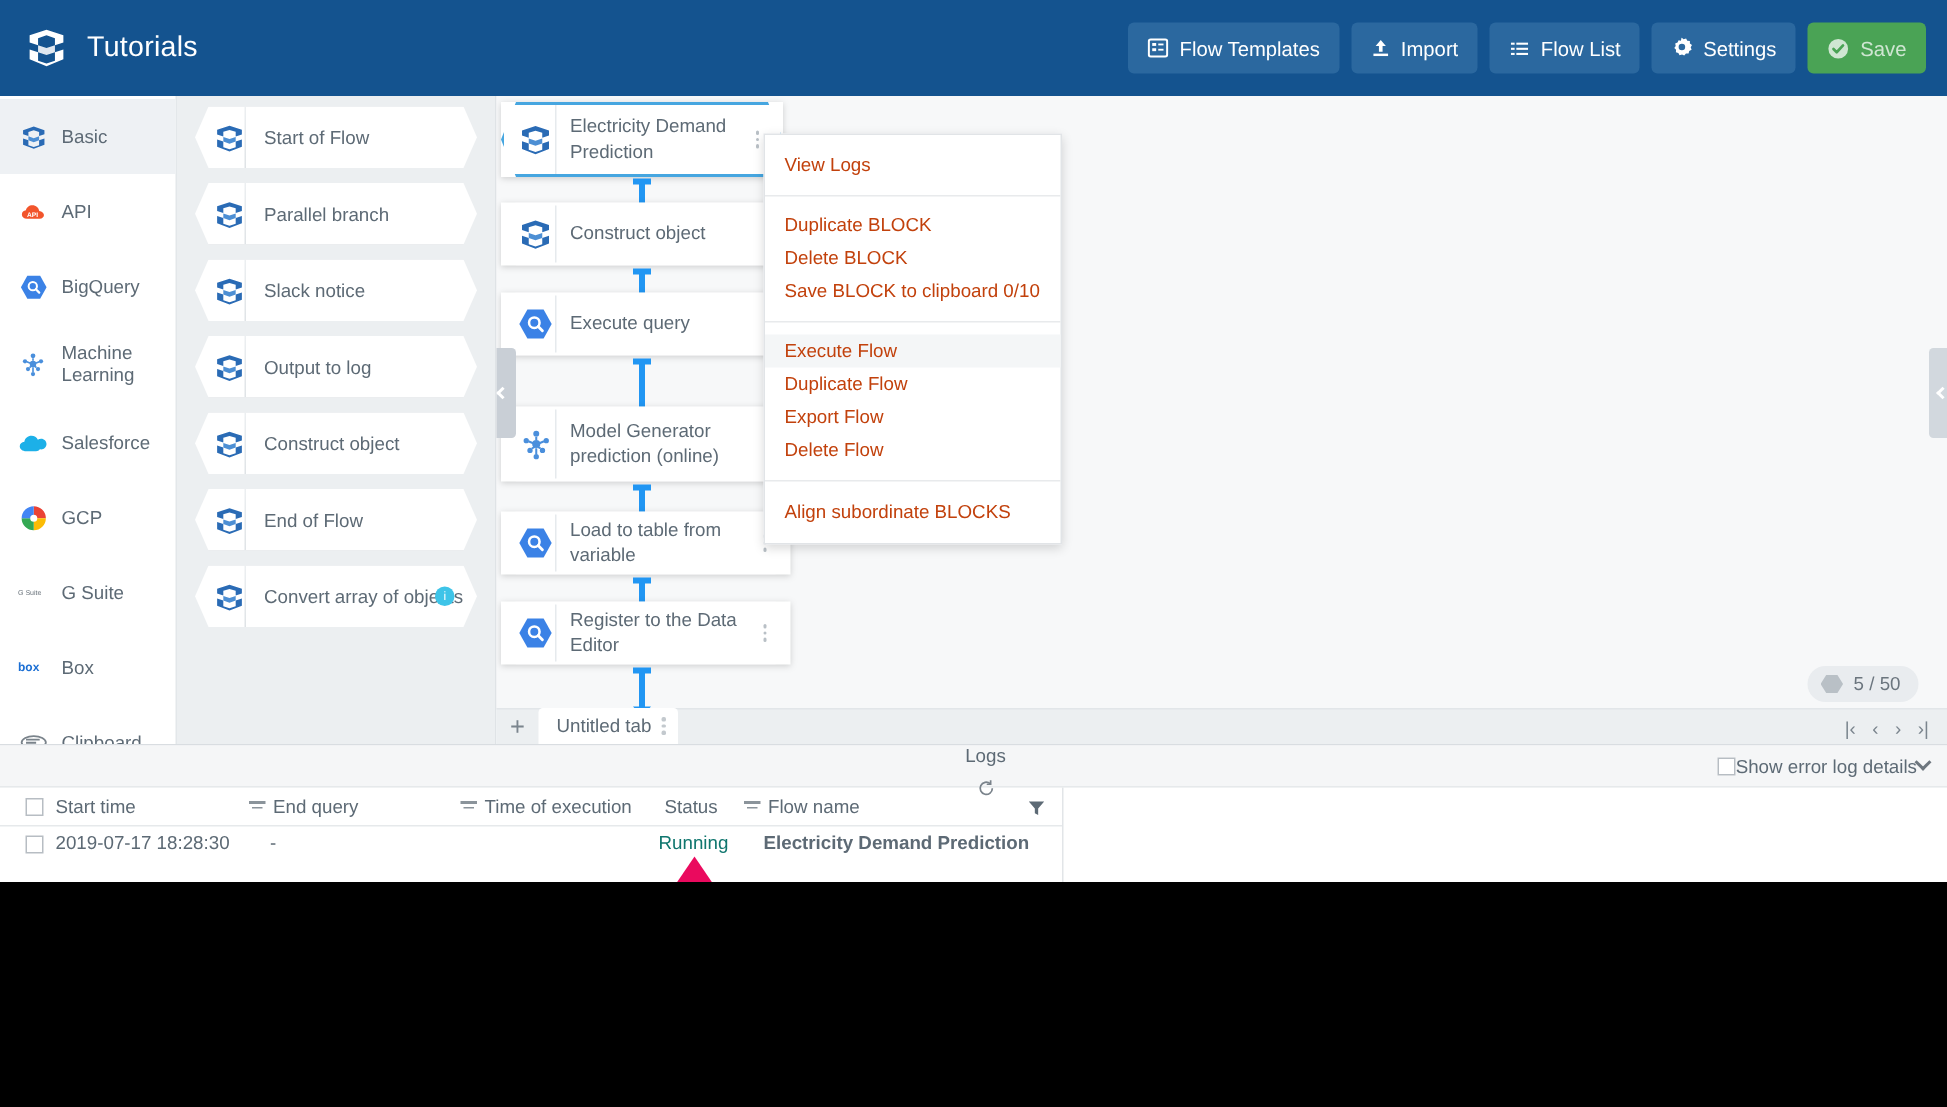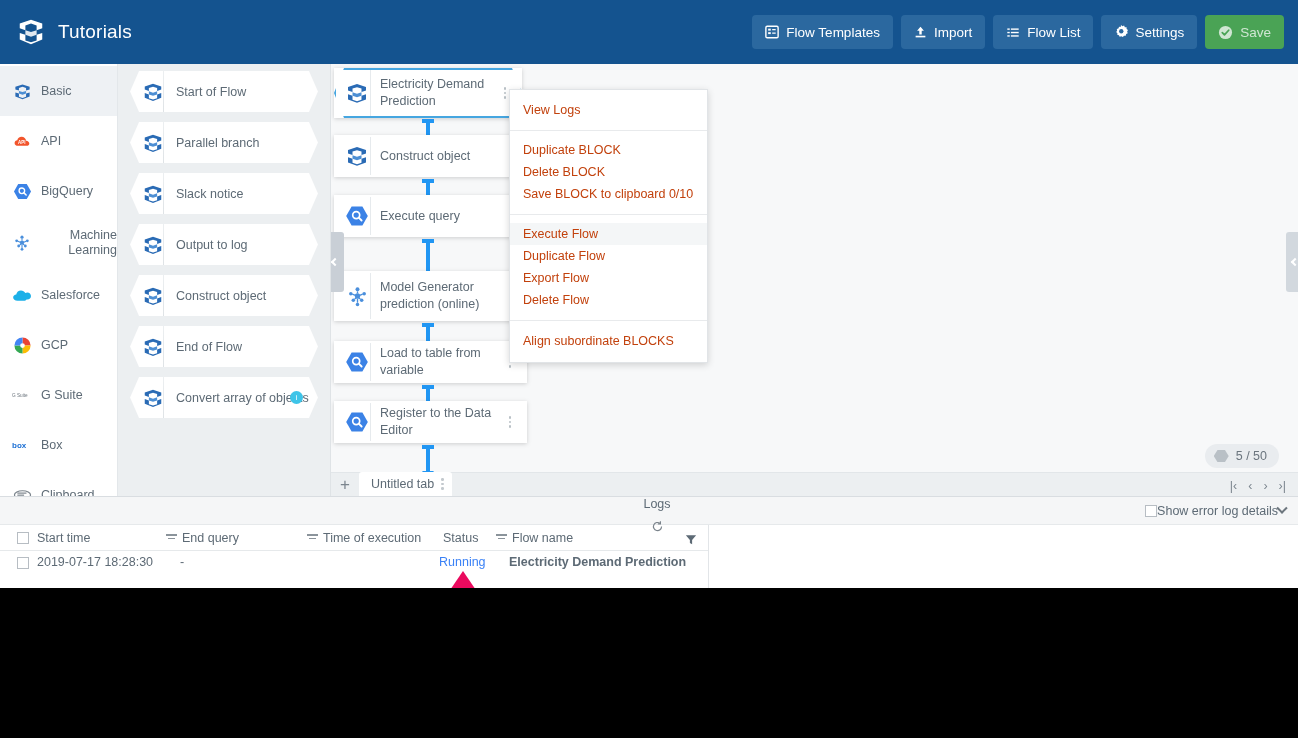--- a/index.html
+++ b/index.html
@@ -44,21 +44,20 @@
   .hbtn.save { background: #4aa355; color: #cfe6d2; }
   .hbtn svg { display: block; }
 
   
   .sidebar {
     position: absolute; left: 0; top: 64px;
     width: 118px; height: 432px;
     background: #ffffff;
     border-right: 1px solid #e3e7ea;
     padding-top: 2px;
-    text-align: right;
   }
   .cat {
     display: flex; align-items: center;
     height: 50px; padding-left: 12px; gap: 9px;
     cursor: pointer;
   }
   .cat.active { background: #eef1f4; }
   .cat-ico { width: 20px; height: 20px; flex: 0 0 20px; display: flex; align-items: center; justify-content: center; }
   .cat-lbl { font-size: 12.5px; color: #5d6a75; line-height: 15px; }
   .cat.ml { height: 54px; }
@@ -244,21 +243,21 @@
     height: 26px; display: flex; align-items: center;
     border-bottom: 1px solid #e6e9eb; position: relative;
   }
   .th { font-size: 12.5px; color: #5d6a75; display: flex; align-items: center; gap: 5px; position: absolute; }
   .sorticon { display:inline-block; width: 11px; }
   .sorticon b { display:block; height:1.5px; background:#8b949b; margin:0 auto 2px; }
   .sorticon b:nth-child(1){ width:11px }
   .sorticon b:nth-child(2){ width:7px }
   .trow { height: 24px; position: relative; }
   .td { font-size: 12.5px; color: #5d6a75; position: absolute; top: 4px; }
-  .td.running { color: #3b82f6; }
+  .td.running { color: #0f766e; }
   .td.flowname { color: #5d6a75; font-weight: bold; }
   .rowchk { position: absolute; left: 17px; top: 6px; }
   .filter-ico { position: absolute; right: 11px; top: 7px; }
 
   .marker {
     position: absolute; left: 440px; top: 570px;
     width: 46px; height: 58px; z-index: 30;
   }
   .marker-num {
     position: absolute; left: 0; top: 17px; width: 46px;

